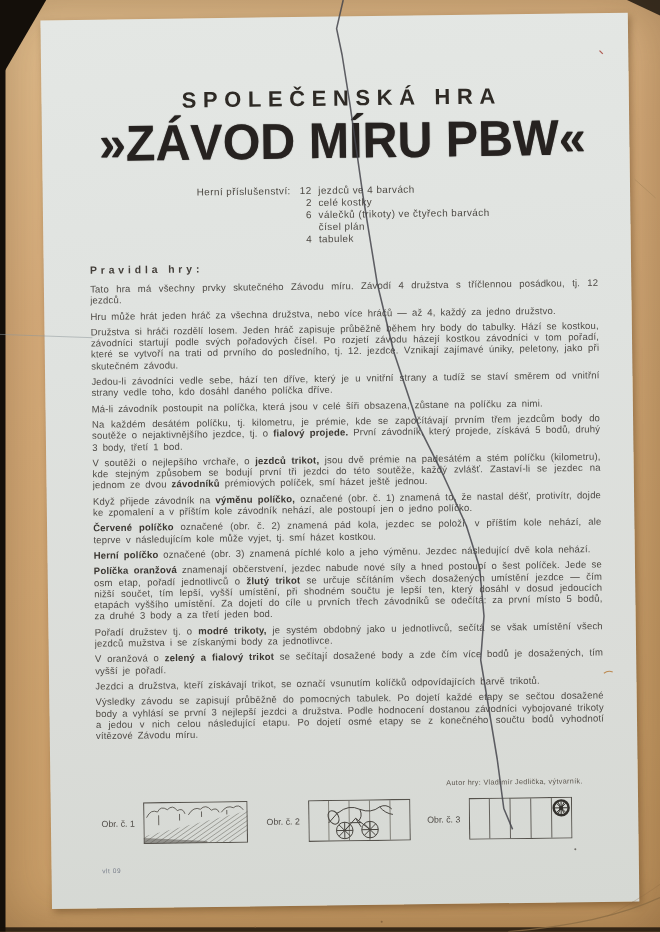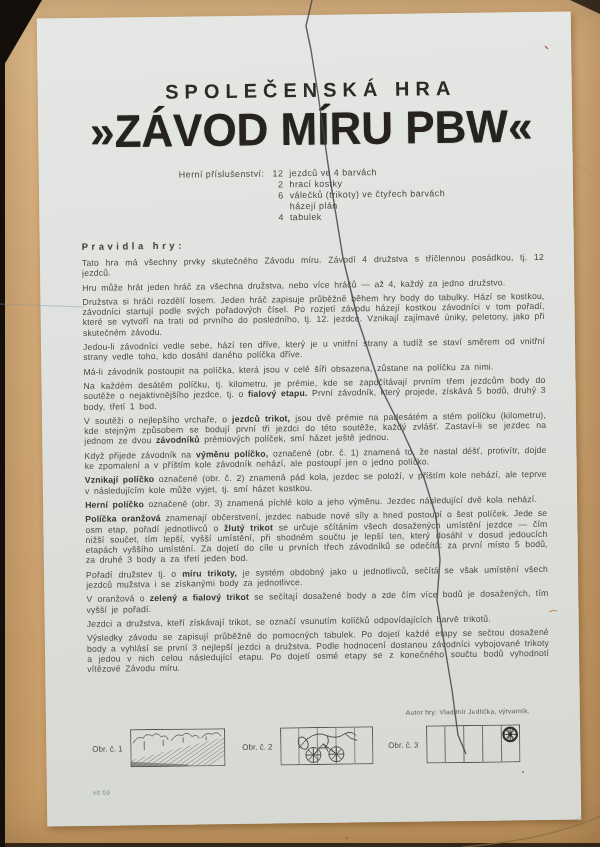--- a/index.html
+++ b/index.html
@@ -92,51 +92,51 @@
 
     <div class="equipment">
       <div class="eq-label">Herní příslušenství:</div>
       <div class="eq-rows">
           <div class="eq-row">
             <span class="eq-qty">12</span>
             <span>jezdců ve 4 barvách</span>
           </div>
           <div class="eq-row">
             <span class="eq-qty">2</span>
-            <span>hrací kostky</span>
+            <span>celé kostky</span>
           </div>
           <div class="eq-row">
             <span class="eq-qty">6</span>
             <span>válečků (trikoty) ve čtyřech barvách</span>
           </div>
           <div class="eq-row">
             <span class="eq-qty"></span>
-            <span>házejí plán</span>
+            <span>čísel plán</span>
           </div>
           <div class="eq-row">
             <span class="eq-qty">4</span>
             <span>tabulek</span>
           </div>
         </div>
     </div>
 
     <div class="rules-heading">Pravidla hry:</div>
     <div class="rules">
         <p><span>Tato hra má všechny prvky skutečného Závodu míru. Závodí 4 družstva s tříčlennou posádkou, tj. 12 jezdců.</span></p>
         <p><span>Hru může hrát jeden hráč za všechna družstva, nebo více hráčů — až 4, každý za jedno družstvo.</span></p>
         <p><span>Družstva si hráči rozdělí losem. Jeden hráč zapisuje průběžně během hry body do tabulky. Hází se kostkou, závodníci startují podle svých pořadových čísel. Po rozjetí závodu házejí kostkou závodníci v tom pořadí, které se vytvoří na trati od prvního do posledního, tj. 12. jezdce. Vznikají zajímavé úniky, peletony, jako při skutečném závodu.</span></p>
         <p><span>Jedou-li závodníci vedle sebe, hází ten dříve, který je u vnitřní strany a tudíž se staví směrem od vnitřní strany vedle toho, kdo dosáhl daného políčka dříve.</span></p>
         <p><span>Má-li závodník postoupit na políčka, která jsou v celé šíři obsazena, zůstane na políčku za nimi.</span></p>
-        <p><span>Na každém desátém políčku, tj. kilometru, je prémie, kde se započítávají prvním třem jezdcům body do soutěže o nejaktivnějšího jezdce, tj. o </span><b>fialový etapu.</b><span> První závodník, který projede, získává 5 bodů, druhý 3 body, třetí 1 bod.</span></p>
+        <p><span>Na každém desátém políčku, tj. kilometru, je prémie, kde se započítávají prvním třem jezdcům body do soutěže o nejaktivnějšího jezdce, tj. o </span><b>fialový projede.</b><span> První závodník, který projede, získává 5 bodů, druhý 3 body, třetí 1 bod.</span></p>
         <p><span>V soutěži o nejlepšího vrchaře, o </span><b>jezdců trikot,</b><span> jsou dvě prémie na padesátém a stém políčku (kilometru), kde stejným způsobem se bodují první tři jezdci do této soutěže, každý zvlášť. Zastaví-li se jezdec na jednom ze dvou </span><b>závodníků</b><span> prémiových políček, smí házet ještě jednou.</span></p>
         <p><span>Když přijede závodník na </span><b>výměnu políčko,</b><span> označené (obr. č. 1) znamená to, že nastal déšť, protivítr, dojde ke zpomalení a v příštím kole závodník nehází, ale postoupí jen o jedno políčko.</span></p>
-        <p><b>Vznikají políčko</b><span> označené (obr. č. 2) znamená pád kola, jezdec se položí, v příštím kole nehází, ale teprve v následujícím kole může vyjet, tj. smí házet kostkou.</span></p>
+        <p><b>Červené políčko</b><span> označené (obr. č. 2) znamená pád kola, jezdec se položí, v příštím kole nehází, ale teprve v následujícím kole může vyjet, tj. smí házet kostkou.</span></p>
         <p><b>Herní políčko</b><span> označené (obr. 3) znamená píchlé kolo a jeho výměnu. Jezdec následující dvě kola nehází.</span></p>
         <p><b>Políčka oranžová</b><span> znamenají občerstvení, jezdec nabude nové síly a hned postoupí o šest políček. Jede se osm etap, pořadí jednotlivců o </span><b>žlutý trikot</b><span> se určuje sčítáním všech dosažených umístění jezdce — čím nižší součet, tím lepší, vyšší umístění, při shodném součtu je lepší ten, který dosáhl v dosud jedoucích etapách vyššího umístění. Za dojetí do cíle u prvních třech závodníků se odečítá: za první místo 5 bodů, za druhé 3 body a za třetí jeden bod.</span></p>
-        <p><span>Pořadí družstev tj. o </span><b>míru trikoty,</b><span> je systém obdobný jako u jednotlivců, sečítá se však umístění všech jezdců mužstva i se získanými body za jednotlivce.</span></p>
+        <p><span>Pořadí družstev tj. o </span><b>modré trikoty,</b><span> je systém obdobný jako u jednotlivců, sečítá se však umístění všech jezdců mužstva i se získanými body za jednotlivce.</span></p>
         <p><span>V oranžová o </span><b>zelený a fialový trikot</b><span> se sečítají dosažené body a zde čím více bodů je dosažených, tím vyšší je pořadí.</span></p>
         <p><span>Jezdci a družstva, kteří získávají trikot, se označí vsunutím kolíčků odpovídajících barvě trikotů.</span></p>
         <p><span>Výsledky závodu se zapisují průběžně do pomocných tabulek. Po dojetí každé etapy se sečtou dosažené body a vyhlásí se první 3 nejlepší jezdci a družstva. Podle hodnocení dostanou závodníci vybojované trikoty a jedou v nich celou následující etapu. Po dojetí osmé etapy se z konečného součtu bodů vyhodnotí vítězové Závodu míru.</span></p>
       </div>
 
     <div class="author">Autor hry: Vladimír Jedlička, výtvarník.</div>
 
     <div class="fig-group" style="left:46px;">
       <span class="fig-label">Obr. č. 1</span>
       <svg class="fig-svg" width="95" height="38" viewBox="0 0 95 38">

